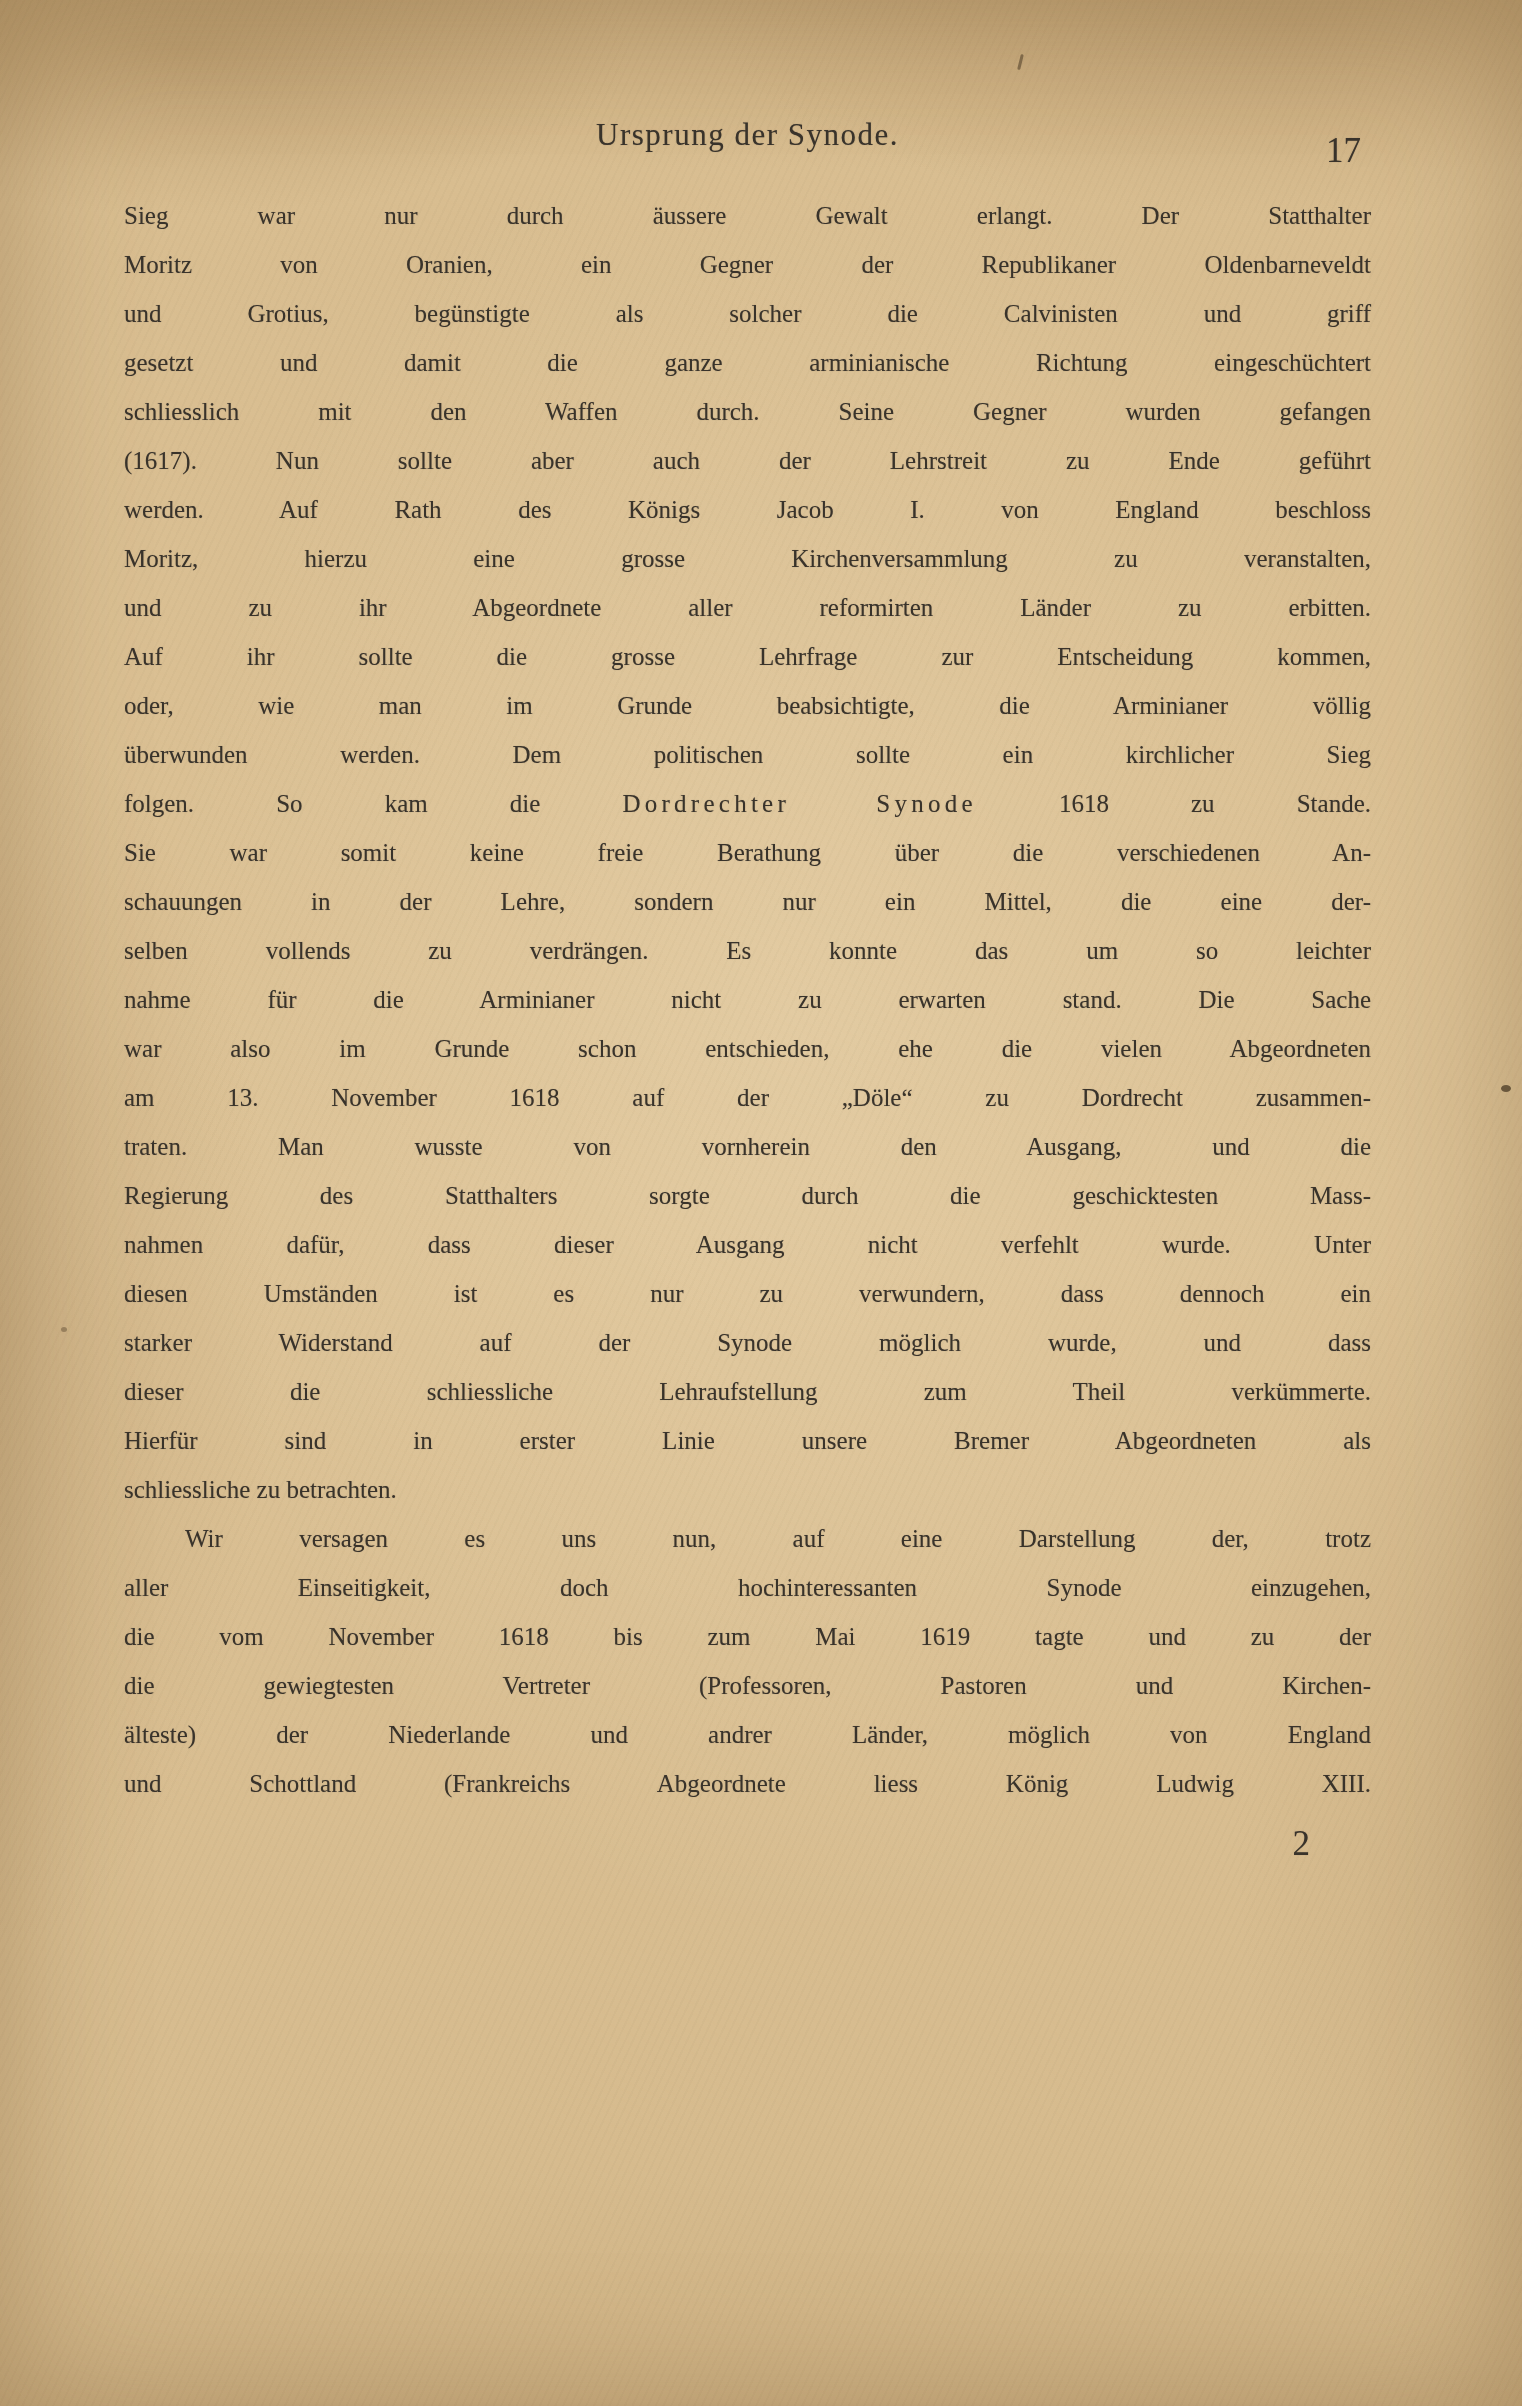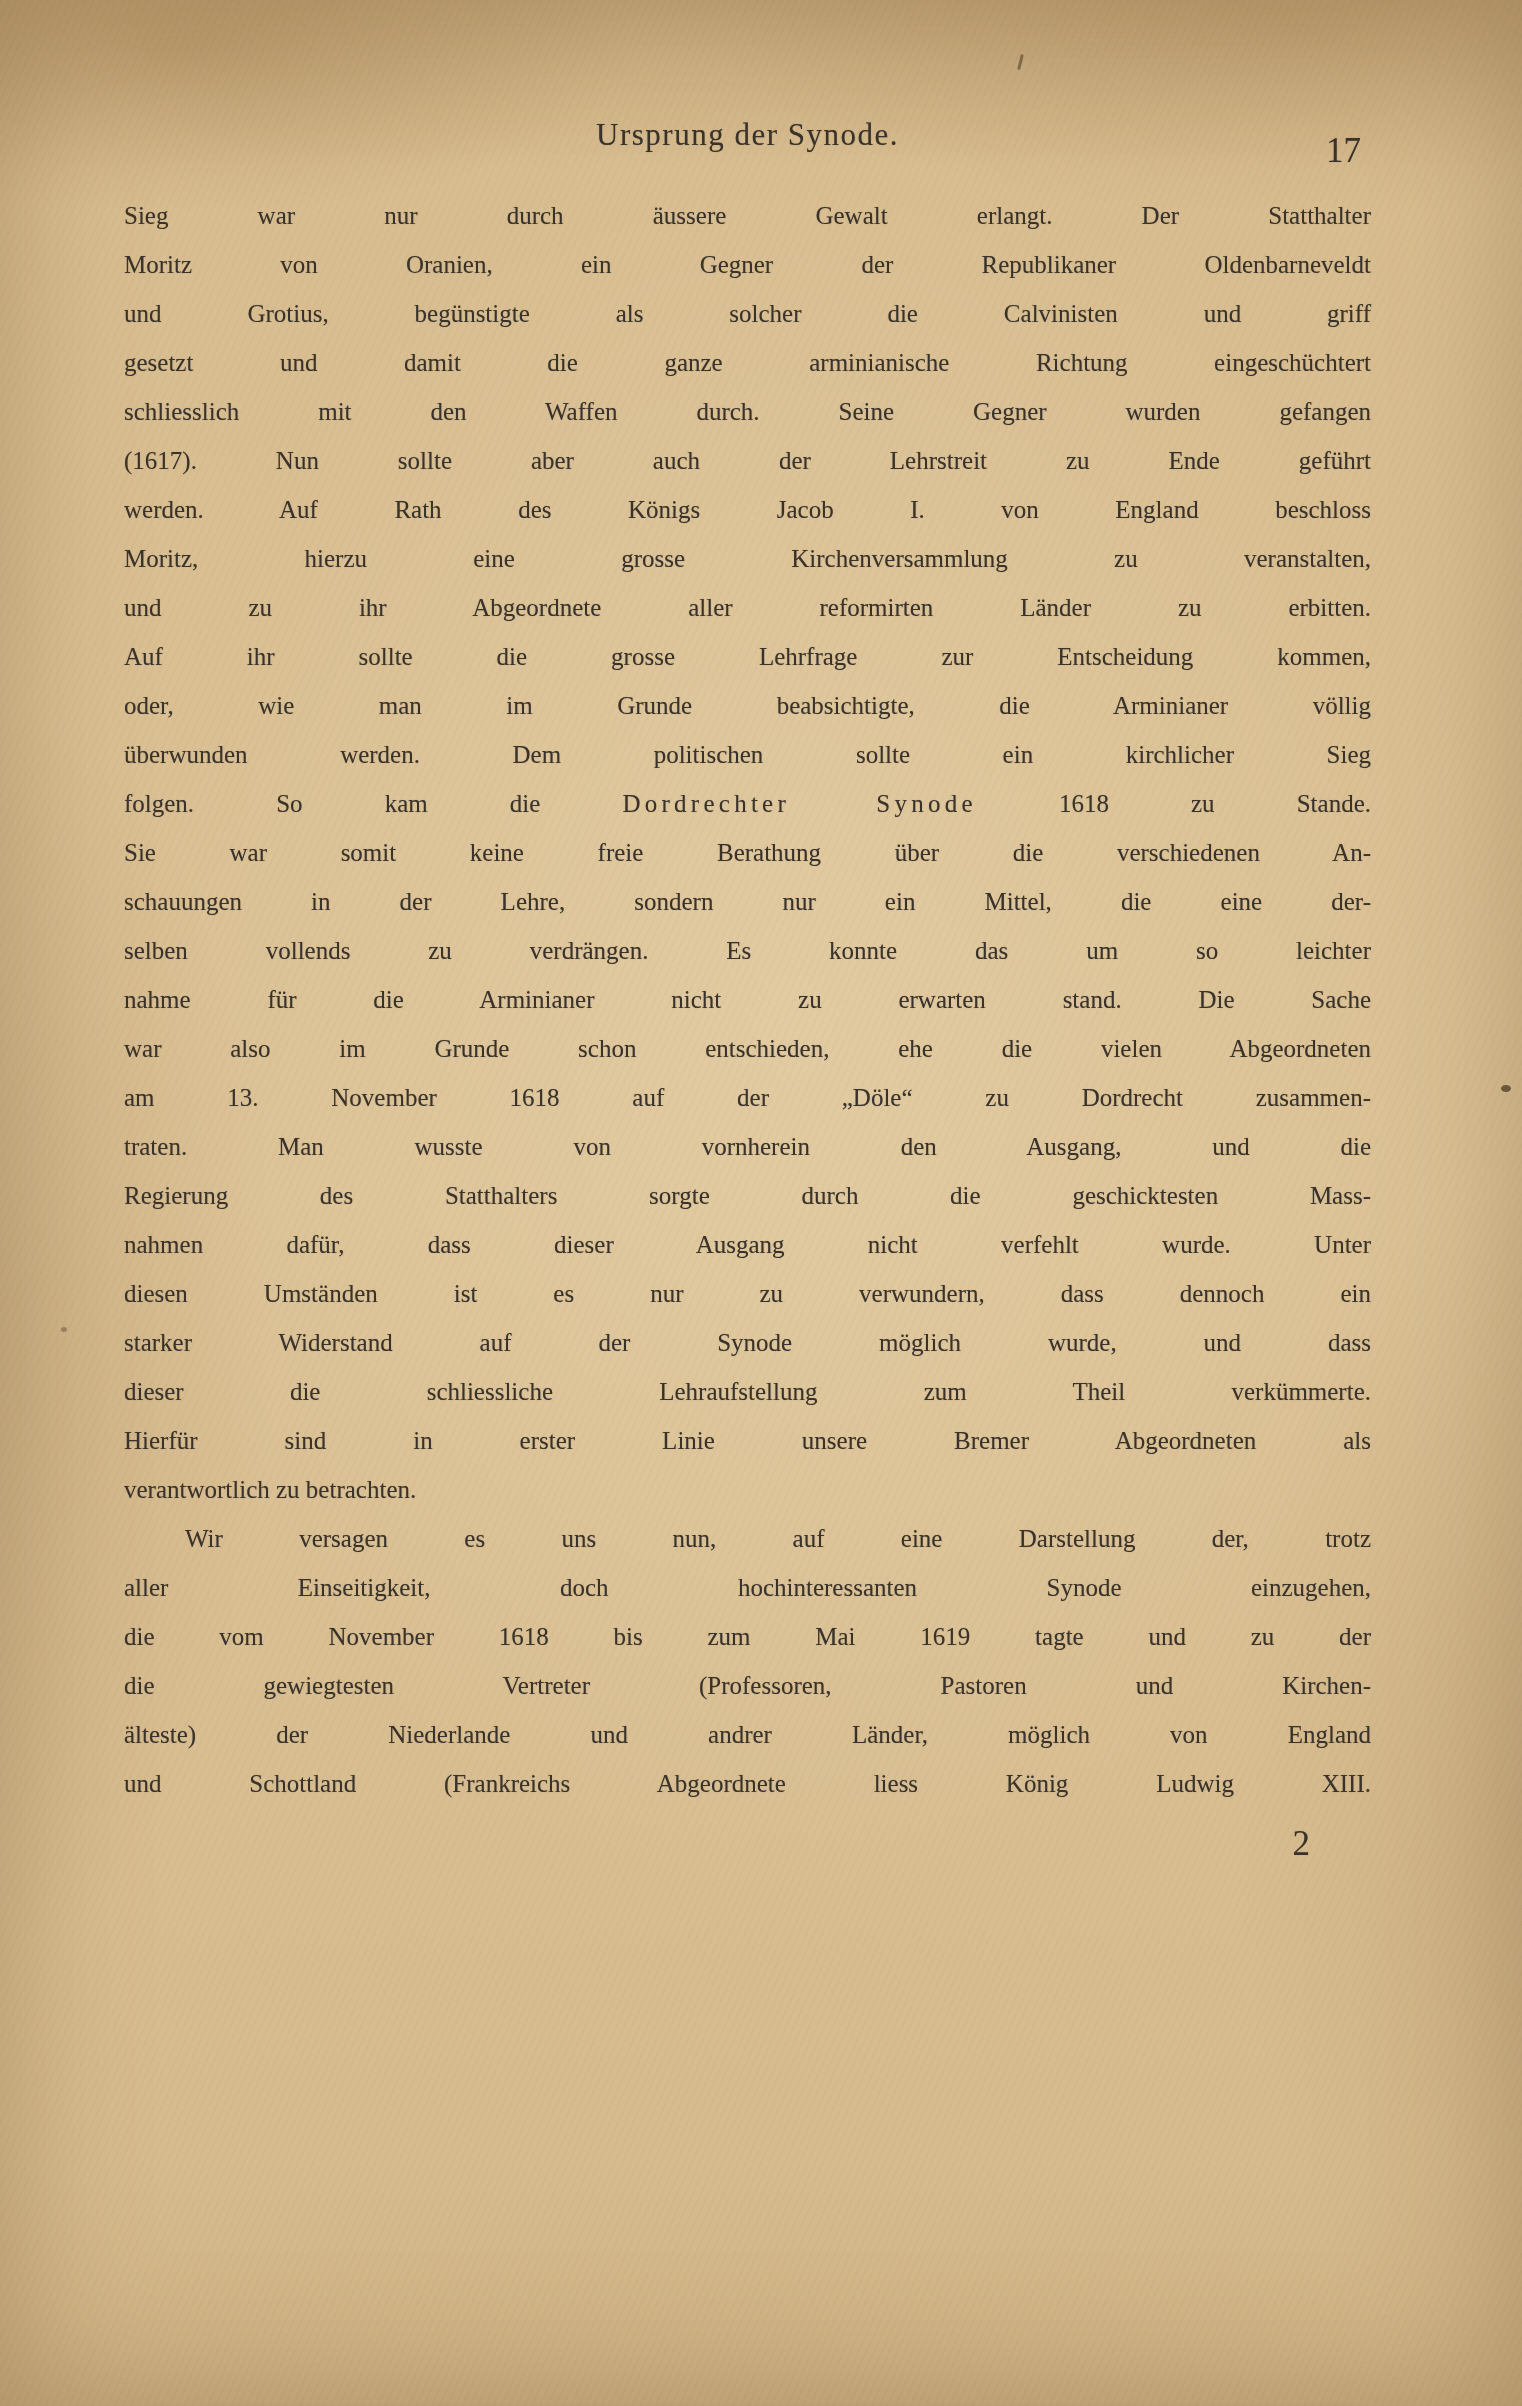--- a/index.html
+++ b/index.html
@@ -140,21 +140,21 @@
         <div class="line"><span>nahme für die Arminianer nicht zu erwarten stand. Die Sache</span></div>
         <div class="line"><span>war also im Grunde schon entschieden, ehe die vielen Abgeordneten</span></div>
         <div class="line"><span>am 13. November 1618 auf der „Döle“ zu Dordrecht zusammen-</span></div>
         <div class="line"><span>traten. Man wusste von vornherein den Ausgang, und die</span></div>
         <div class="line"><span>Regierung des Statthalters sorgte durch die geschicktesten Mass-</span></div>
         <div class="line"><span>nahmen dafür, dass dieser Ausgang nicht verfehlt wurde. Unter</span></div>
         <div class="line"><span>diesen Umständen ist es nur zu verwundern, dass dennoch ein</span></div>
         <div class="line"><span>starker Widerstand auf der Synode möglich wurde, und dass</span></div>
         <div class="line"><span>dieser die schliessliche Lehraufstellung zum Theil verkümmerte.</span></div>
         <div class="line"><span>Hierfür sind in erster Linie unsere Bremer Abgeordneten als</span></div>
-        <div class="line line-end"><span>verantwortlich zu betrachten.</span></div>
+        <div class="line line-end"><span>schliessliche zu betrachten.</span></div>
         <div class="line indent"><span>Wir versagen es uns nun, auf eine Darstellung der, trotz</span></div>
         <div class="line"><span>aller Einseitigkeit, doch hochinteressanten Synode einzugehen,</span></div>
         <div class="line"><span>die vom November 1618 bis zum Mai 1619 tagte und zu der</span></div>
         <div class="line"><span>die gewiegtesten Vertreter (Professoren, Pastoren und Kirchen-</span></div>
         <div class="line"><span>älteste) der Niederlande und andrer Länder, möglich von England</span></div>
         <div class="line"><span>und Schottland (Frankreichs Abgeordnete liess König Ludwig XIII.</span></div>
       </div>
 
     <div class="footer">
       <span class="signature-mark">2</span>

